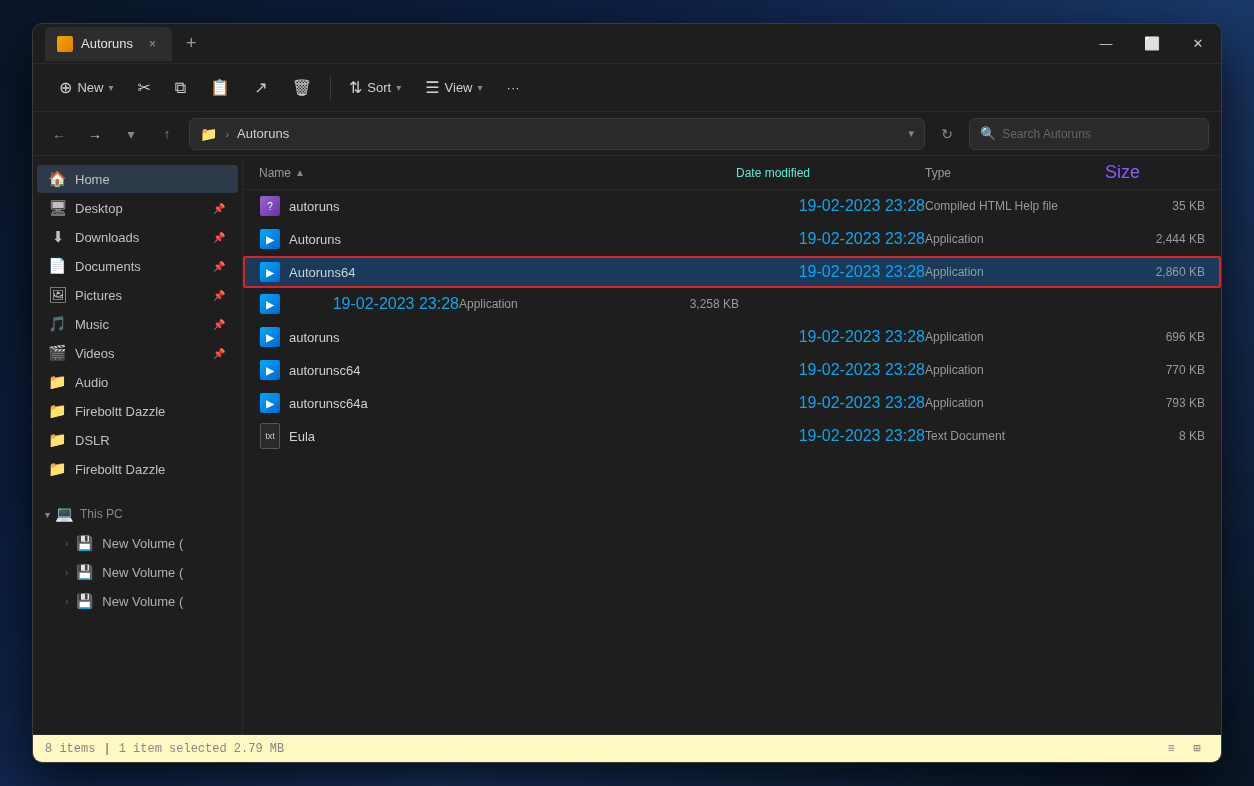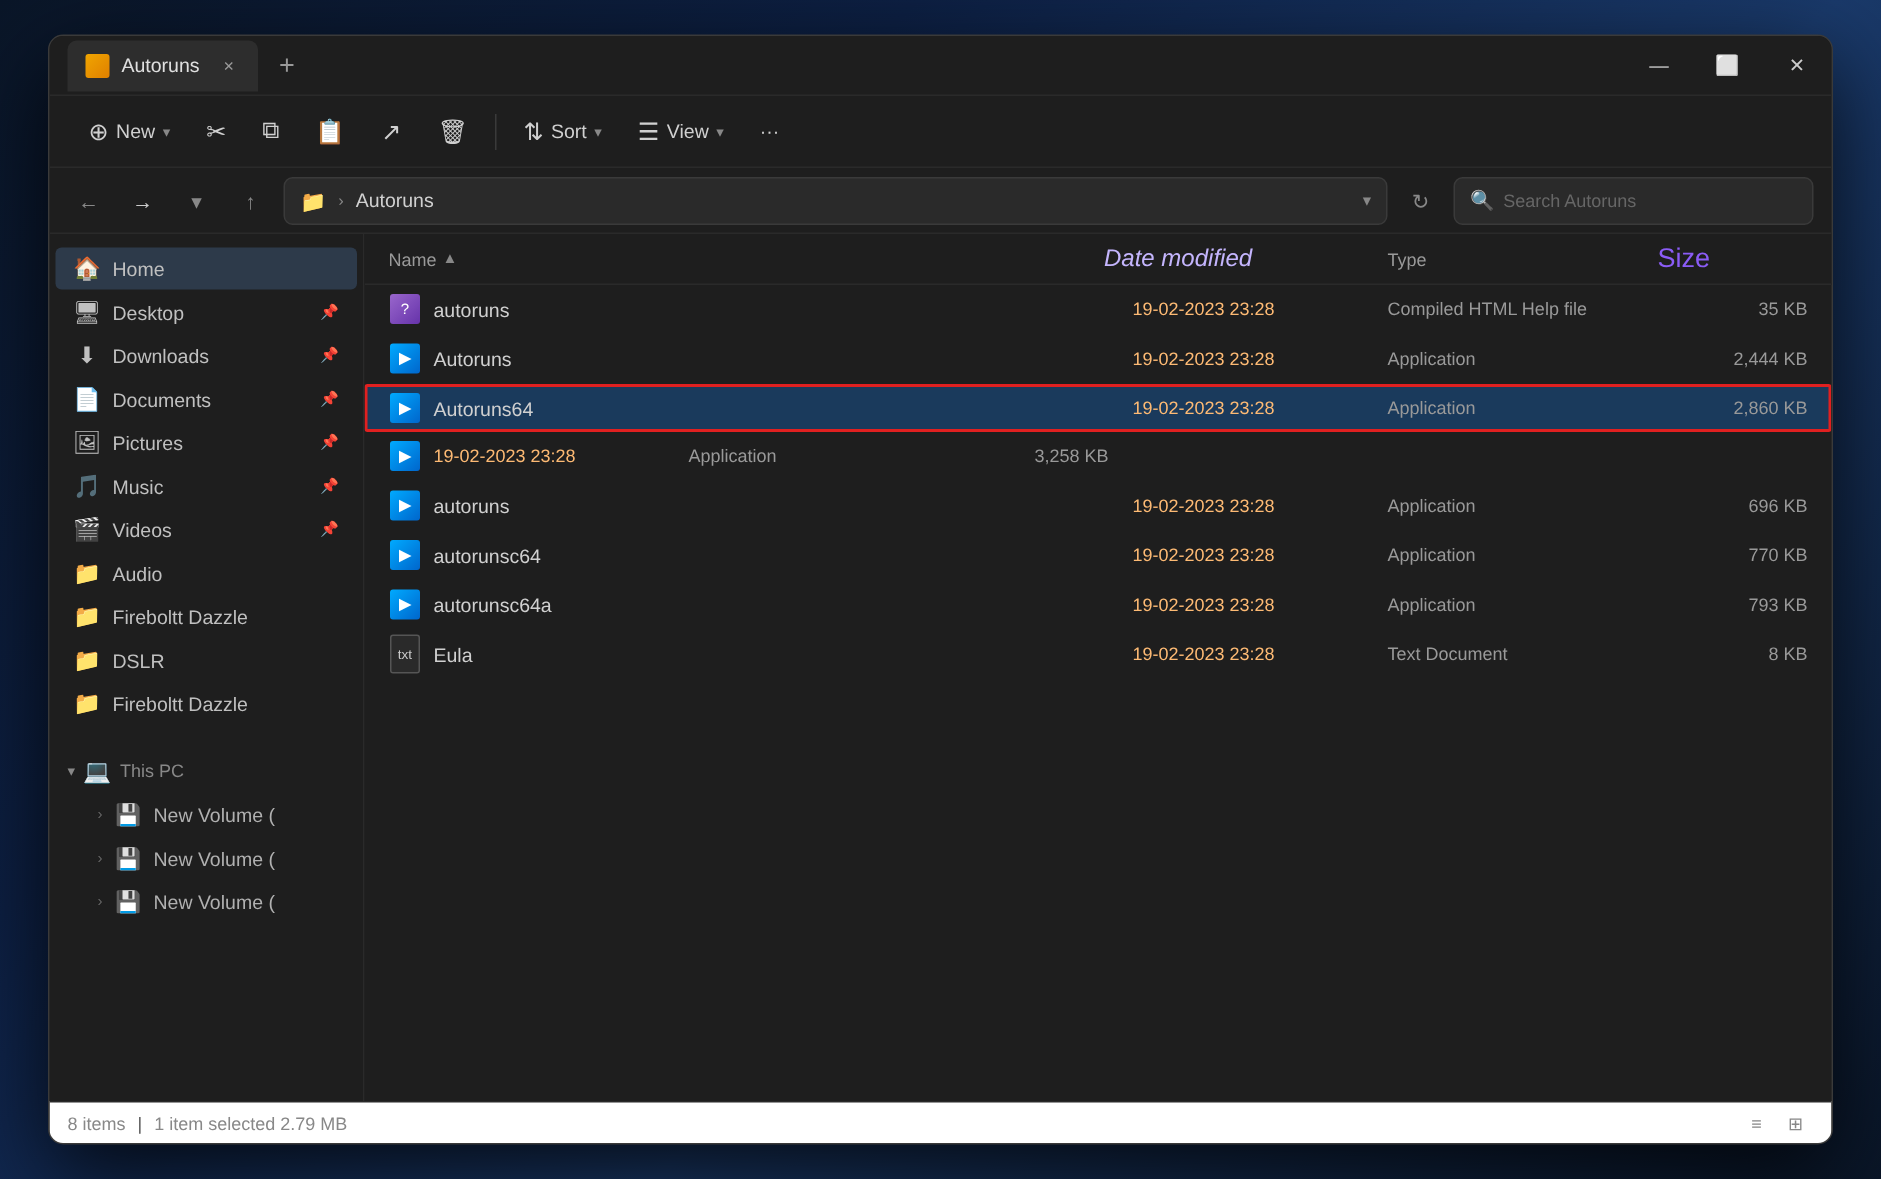--- a/index.html
+++ b/index.html
@@ -278,21 +278,21 @@
     }
     .col-name {
       flex: 1;
       color: #999;
       font-size: 12px;
       cursor: pointer;
       display: flex;
       align-items: center;
       gap: 4px;
     }
-    .col-date { width: 170px; color: #c4b5fd; font-size: 16px; font-style: italic; }
+    .col-date { width: 170px; color: #5eead4; font-size: 12px; }
     .col-type { width: 180px; color: #999; font-size: 12px; margin-left: 19px; }
     .col-size { width: 100px; color: #8b5cf6; font-size: 18px; }
     .col-sort-arrow { color: #888; font-size: 10px; }
     .file-row {
       display: flex;
       align-items: center;
       padding: 5px 16px;
       cursor: pointer;
       border-bottom: 1px solid transparent;
     }
@@ -306,21 +306,21 @@
       width: 22px;
       height: 22px;
       margin-right: 8px;
       flex-shrink: 0;
       display: flex;
       align-items: center;
       justify-content: center;
       font-size: 16px;
     }
     .file-name { flex: 1; color: #d0d0d0; font-size: 13px; }
-    .file-date { width: 170px; color: #fdba74; font-size: 12px; }
+    .file-date { width: 170px; color: #0ea5e9; font-size: 16px; text-align: right; }
     .file-type { width: 180px; color: #999; font-size: 12px; }
     .file-size { width: 100px; color: #999; font-size: 12px; text-align: right; }
     
     .app-icon-blue {
       width: 20px;
       height: 20px;
       background: linear-gradient(135deg, #00aaff, #0066cc);
       border-radius: 2px;
       display: flex;
       align-items: center;
@@ -348,28 +348,29 @@
       border-radius: 2px;
       display: flex;
       align-items: center;
       justify-content: center;
       color: #ccc;
       font-size: 9px;
     }
     
     .status-bar {
       height: 28px;
-      background: #ffffff;
+      background: #fef9c3;
       border-top: 1px solid #2a2a2a;
       display: flex;
       align-items: center;
       padding: 0 12px;
       color: #888;
       font-size: 12px;
       flex-shrink: 0;
+      font-family: Liberation Mono, monospace;
     }
     .status-sep { margin: 0 8px; color: #555; }
     .view-toggle {
       margin-left: auto;
       display: flex;
       gap: 2px;
     }
     .view-btn {
       width: 24px;
       height: 22px;

